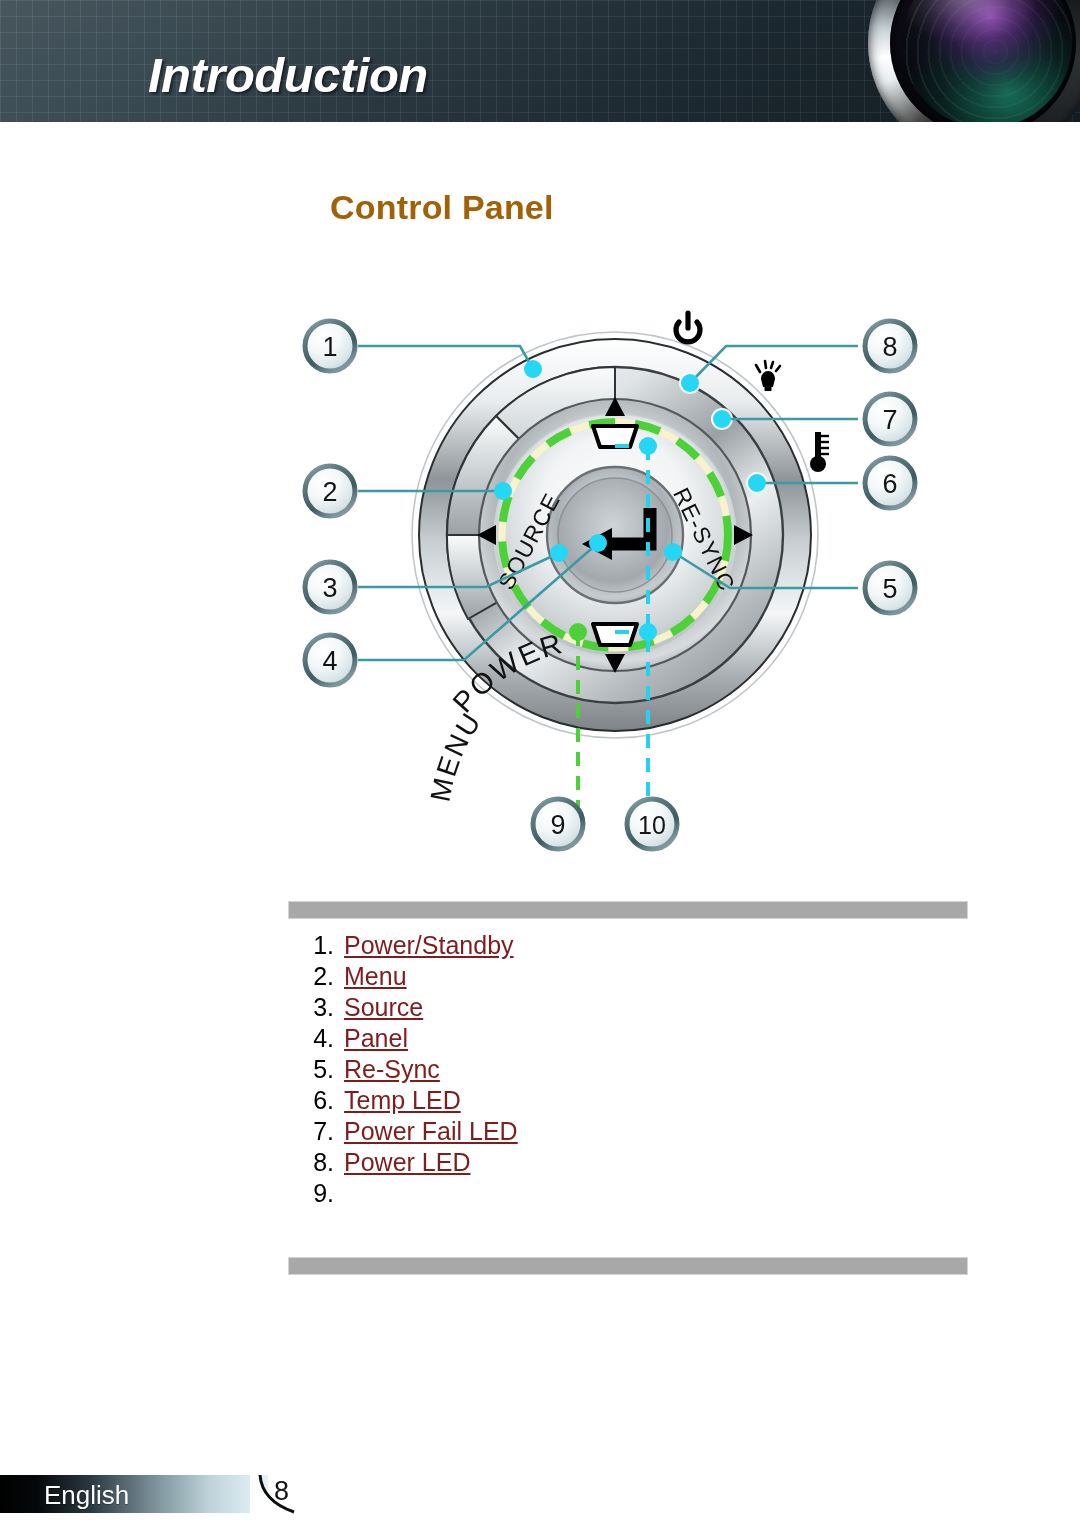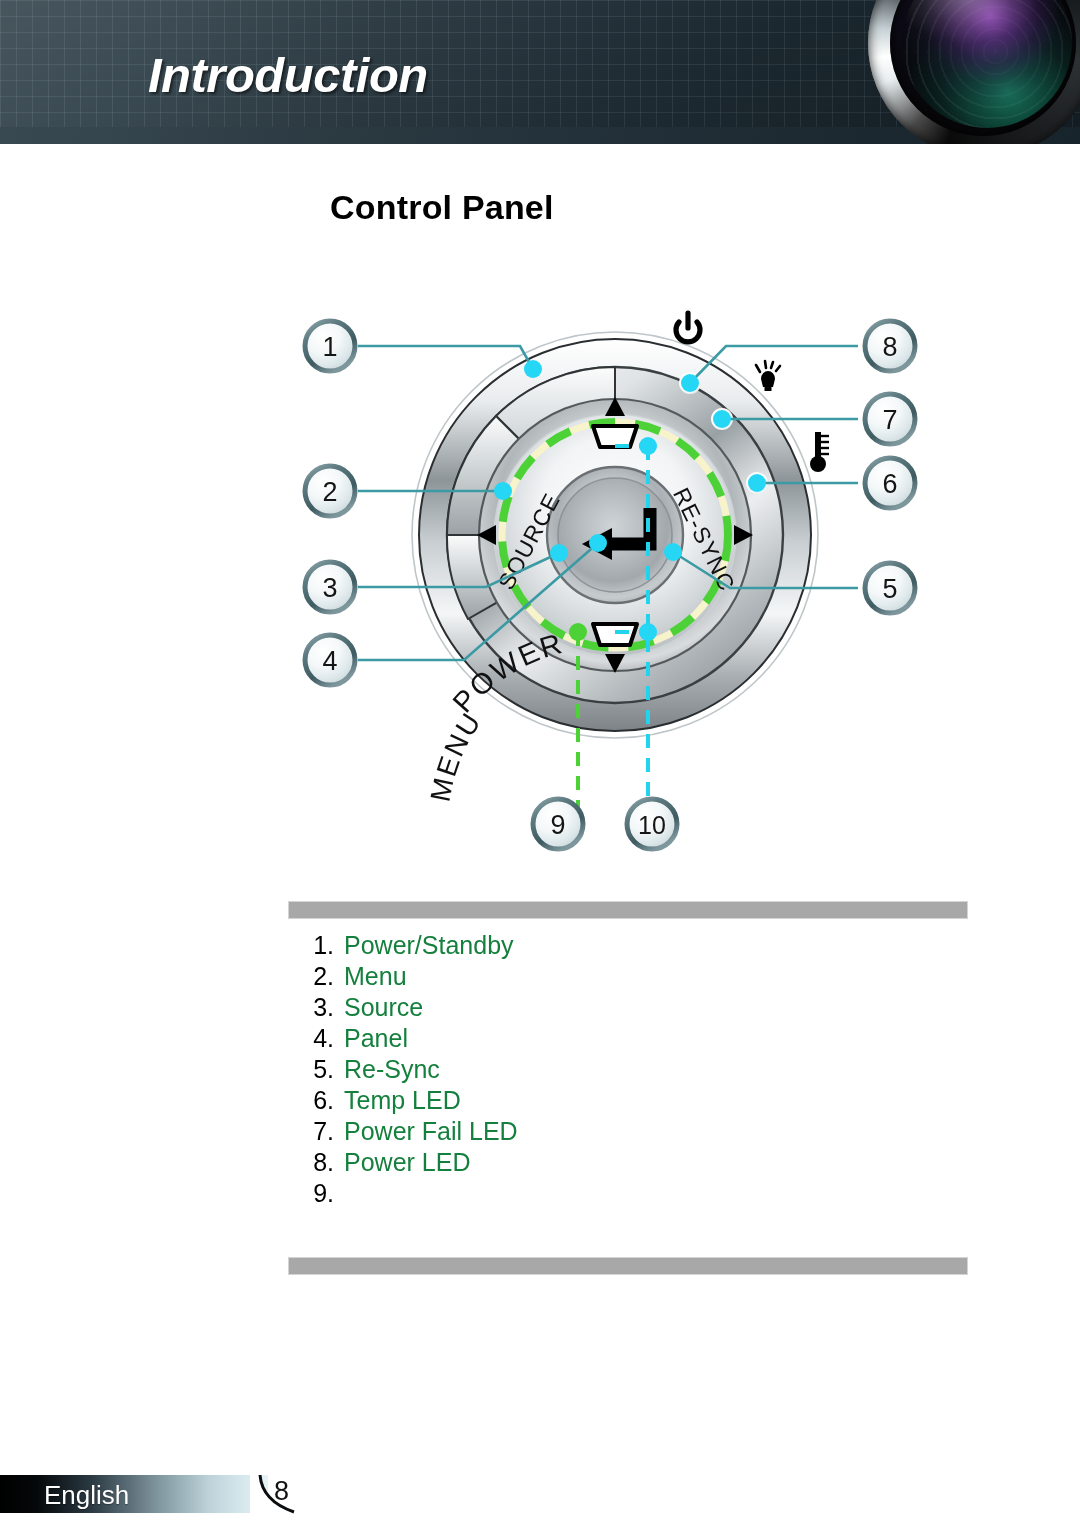--- a/index.html
+++ b/index.html
@@ -14,21 +14,21 @@
     overflow: hidden;
     font-family: "Liberation Sans", sans-serif;
     -webkit-font-smoothing: antialiased;
   }
 
   
   .header {
     position: absolute;
     left: 0; top: 0;
     width: 1080px;
-    height: 144px;
+    height: 122px;
     overflow: hidden;
     background: linear-gradient(105deg,
         #3a4a52 0%,
         #35454d 14%,
         #2b3941 34%,
         #23313a 55%,
         #1d2a32 74%,
         #18242b 100%);
   }
   .header-grid {
@@ -126,21 +126,21 @@
       rgba(255,255,255,0.30) 0%, rgba(255,255,255,0.08) 45%, rgba(255,255,255,0) 72%);
   }
 
   
   .section-title {
     position: absolute;
     left: 330px;
     top: 188px;
     font-size: 34px;
     font-weight: bold;
-    color: #000000;
+    color: #a16207;
     letter-spacing: 0.2px;
   }
 
   
   .diagram {
     position: absolute;
     left: 0; top: 300px;
     width: 1080px;
     height: 570px;
   }
@@ -173,22 +173,23 @@
   .legend-num {
     width: 56px;
     text-align: right;
     font-size: 25px;
     color: #000;
     padding-right: 10px;
     box-sizing: border-box;
   }
   .legend-label {
     font-size: 25px;
-    color: #15803d;
+    color: #7f1d1d;
     white-space: nowrap;
+    text-decoration: underline;
   }
 
   
   .footer {
     position: absolute;
     left: 0;
     top: 1452px;
     width: 320px;
     height: 38px;
     margin-top: 23px;

